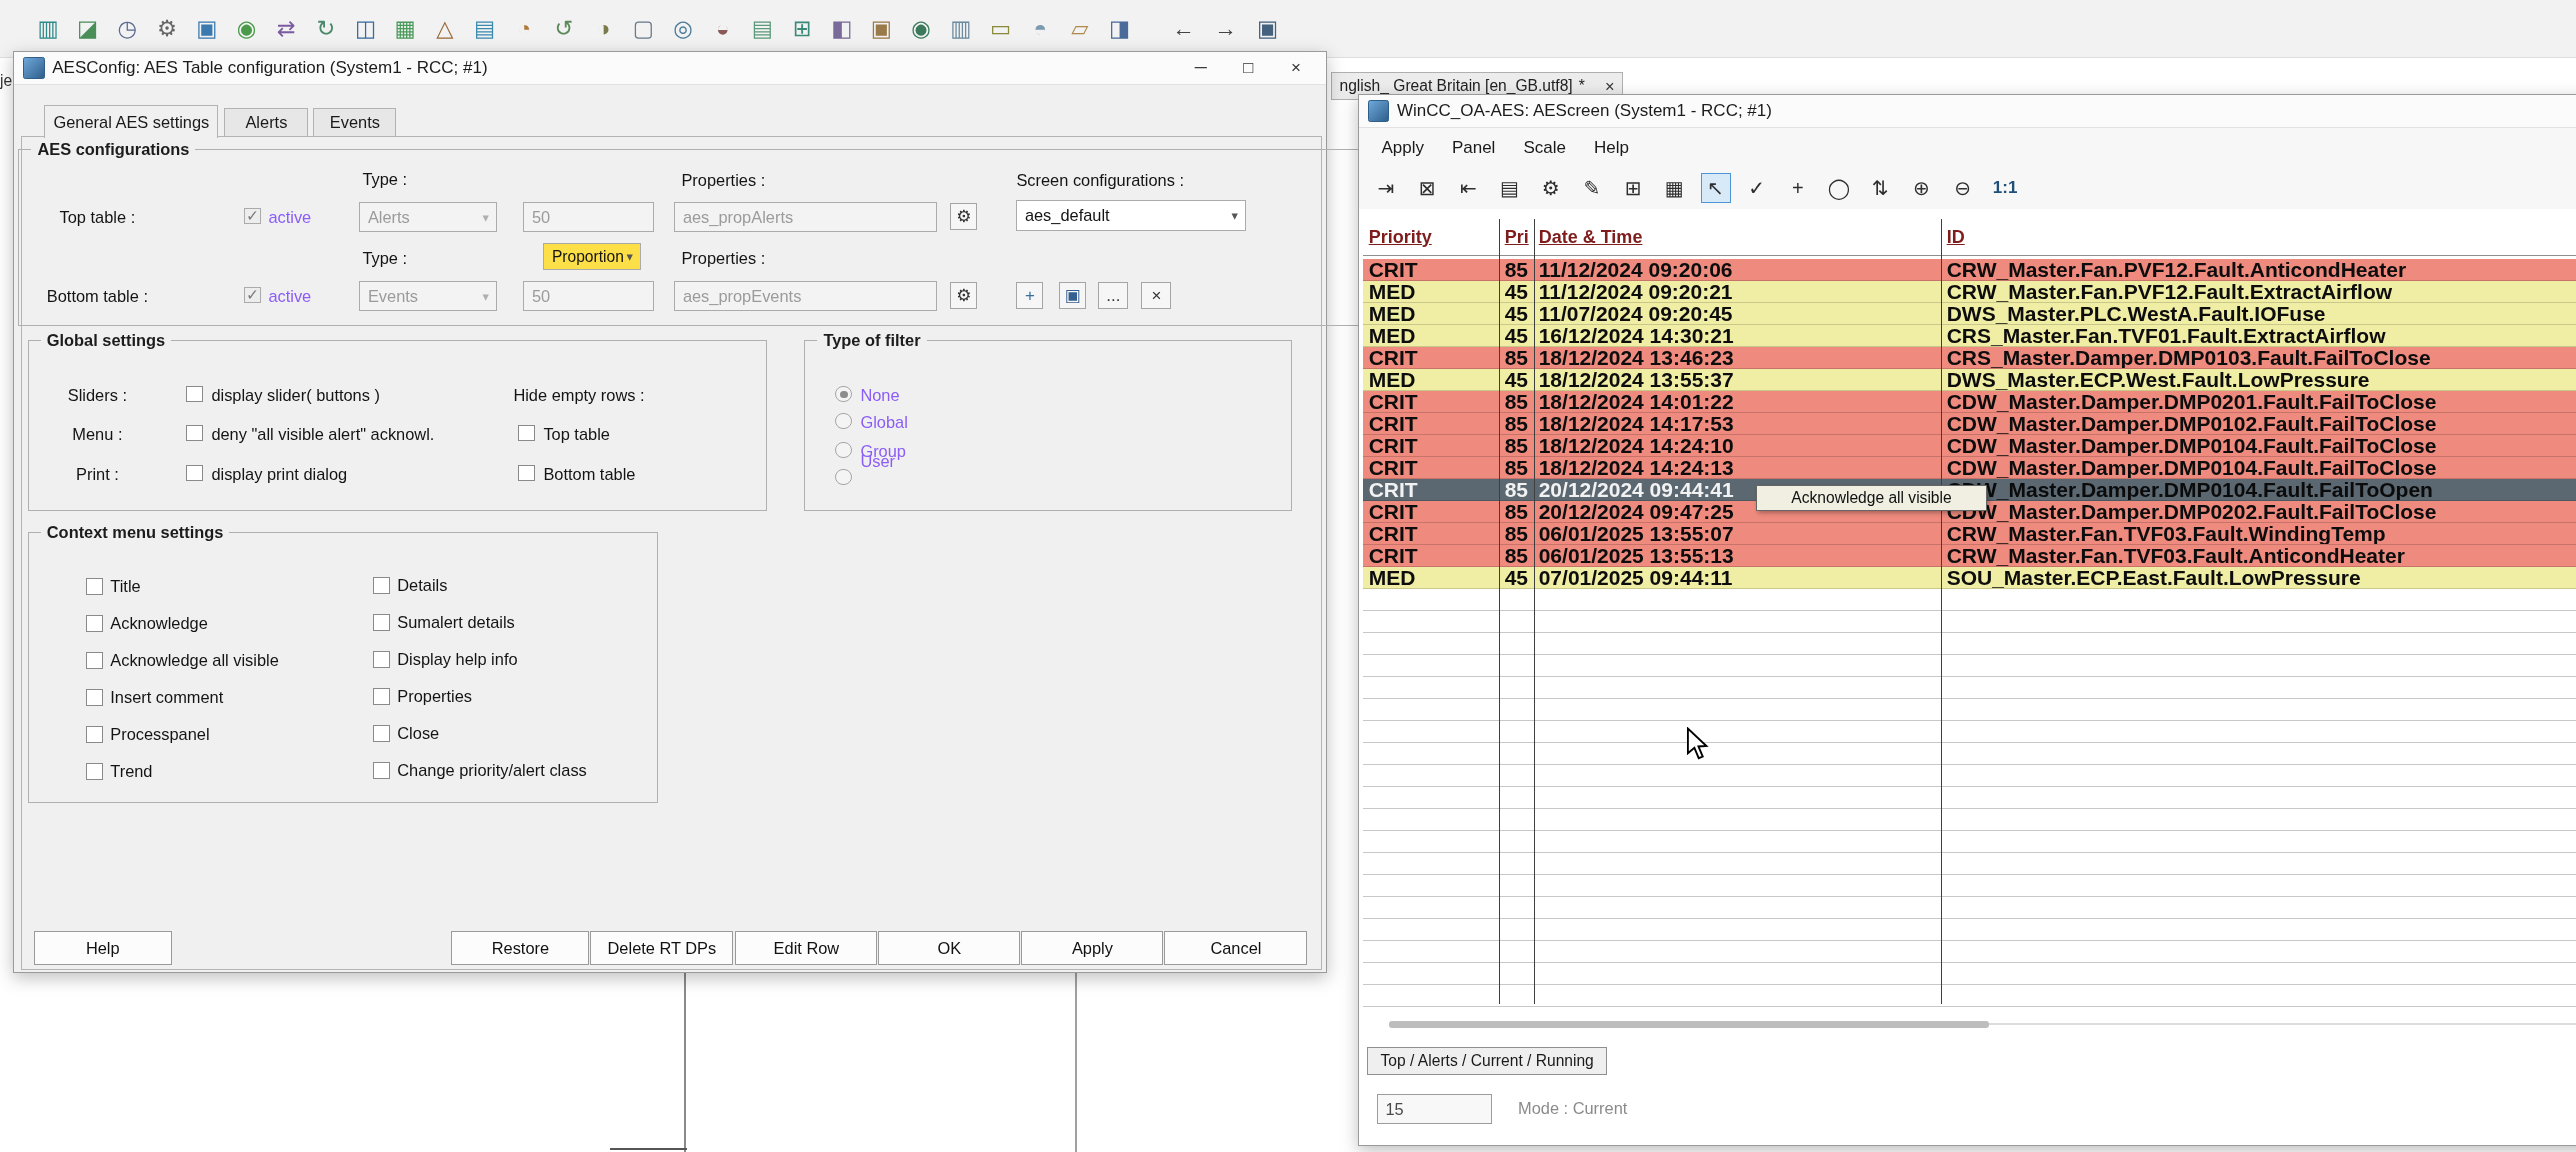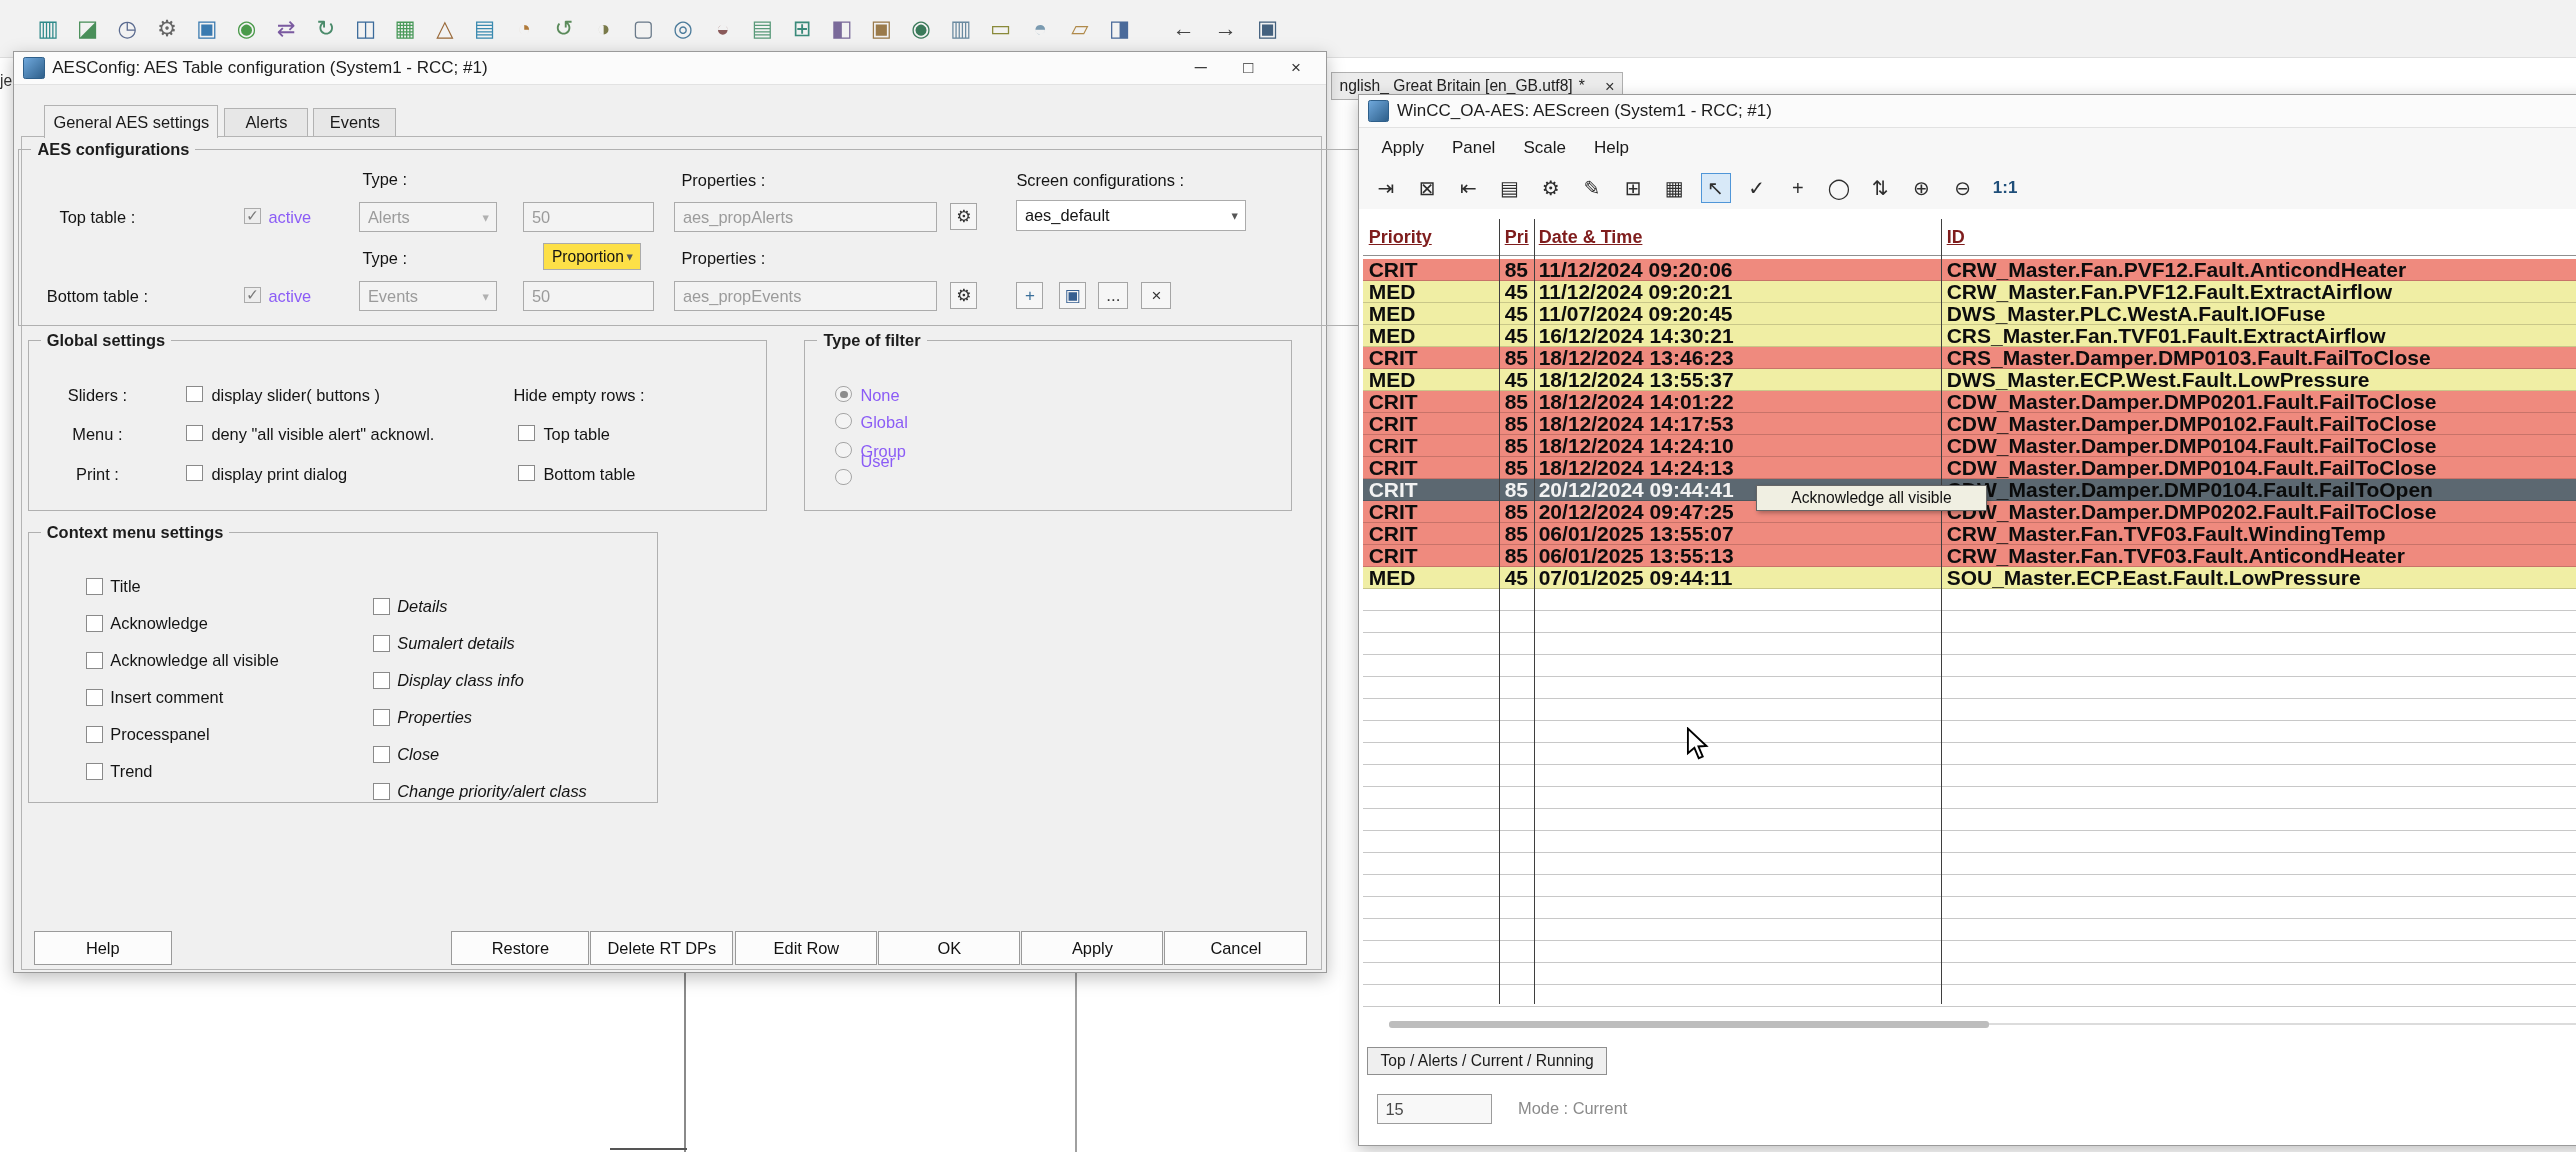--- a/index.html
+++ b/index.html
@@ -261,32 +261,32 @@
       </div>
       <div class="cmrow">
         <span class="cb2"></span>
         <span class="cblbl">Processpanel</span>
       </div>
       <div class="cmrow">
         <span class="cb2"></span>
         <span class="cblbl">Trend</span>
       </div>
     </div>
-  <div class="cmcol" style="left:359px;top:536px;font-style:italic;">
+  <div class="cmcol" style="left:359px;top:515px;">
       <div class="cmrow">
         <span class="cb2"></span>
         <span class="cblbl">Details</span>
       </div>
       <div class="cmrow">
         <span class="cb2"></span>
         <span class="cblbl">Sumalert details</span>
       </div>
       <div class="cmrow">
         <span class="cb2"></span>
-        <span class="cblbl">Display class info</span>
+        <span class="cblbl">Display help info</span>
       </div>
       <div class="cmrow">
         <span class="cb2"></span>
         <span class="cblbl">Properties</span>
       </div>
       <div class="cmrow">
         <span class="cb2"></span>
         <span class="cblbl">Close</span>
       </div>
       <div class="cmrow">

